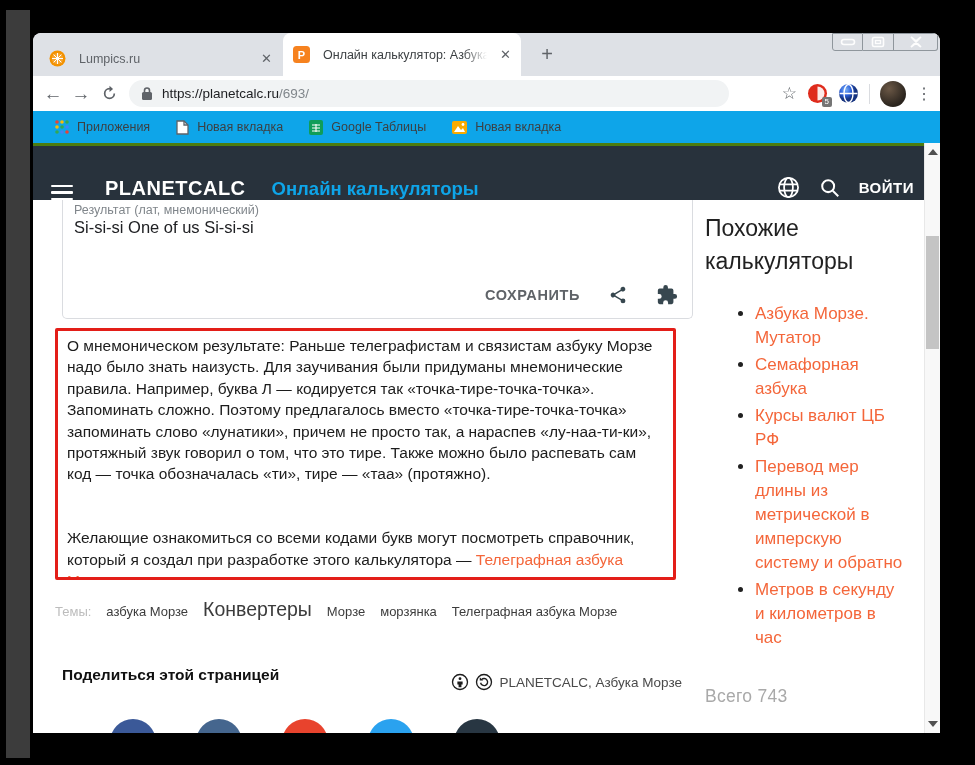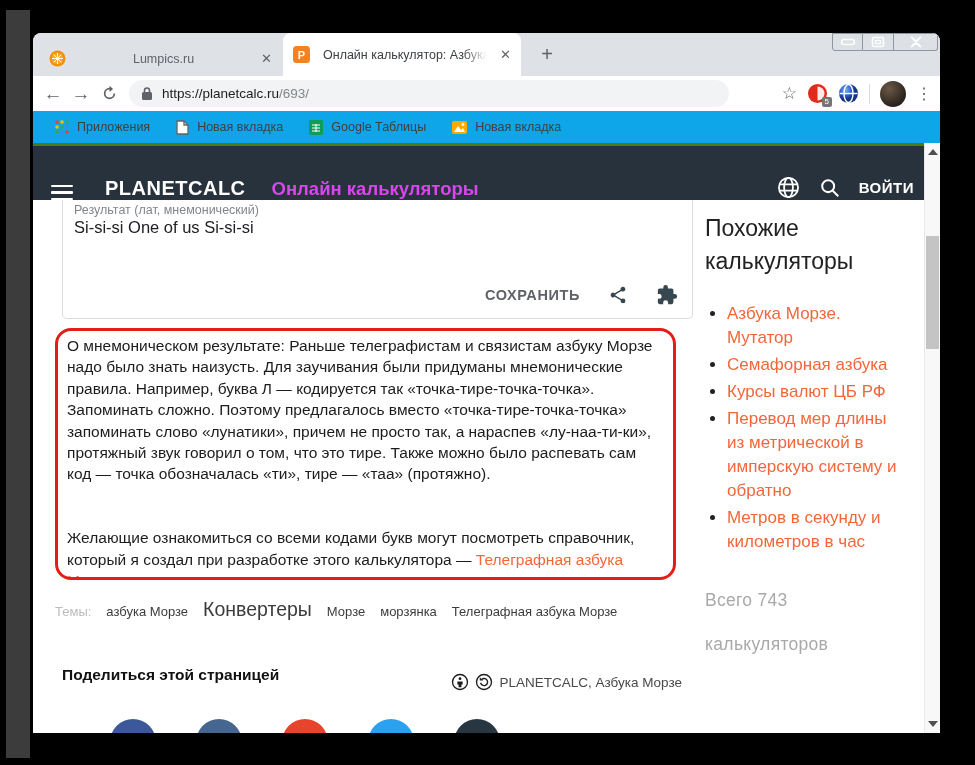--- a/index.html
+++ b/index.html
@@ -6,21 +6,21 @@
   html,body { width:975px; height:765px; background:#000; overflow:hidden;
               font-family:"Liberation Sans", sans-serif; }
   .backdrop-strip { position:absolute; left:6px; top:10px; width:24px; height:748px; background:#3c3c3c; }
 
   
   .window { position:absolute; left:33px; top:33px; width:907px; height:700px;
             background:#fff; border-radius:8px 8px 0 0; overflow:hidden; display:flex; flex-direction:column; }
 
   
   .tabbar { position:relative; height:43px; background:#dee1e6; border-radius:8px 8px 0 0; flex:none; }
-  .tab { position:absolute; display:flex; align-items:center; gap:13px; padding:0 10px; height:35px; top:8px;text-align:center; }
+  .tab { position:absolute; display:flex; align-items:center; gap:13px; padding:0 10px; height:35px; top:8px; }
   .tab.inactive { left:6px; width:243px; }
   .tab.inactive::after { content:""; position:absolute; right:-2px; top:8px; width:1px; height:20px; background:#9aa0a6; }
   .tab.active { left:250px; width:238px; top:0; height:43px; background:#fff; border-radius:8px 8px 0 0; }
   .tab-title { font-size:12.5px; color:#5f6368; white-space:nowrap; overflow:hidden; flex:1; position:relative; }
   .tab.active .tab-title { color:#3c4043; }
   .tab-title .fade { position:absolute; right:0; top:0; width:24px; height:100%; }
   .tab.inactive .fade { background:linear-gradient(90deg, rgba(222,225,230,0), #dee1e6); }
   .tab.active .fade { background:linear-gradient(90deg, rgba(255,255,255,0), #fff); }
   .tab-close { font-size:13px; color:#5f6368; cursor:pointer; line-height:1; }
   .favicon { width:17px; height:17px; flex:none; }
@@ -59,37 +59,37 @@
   
   .content-row { flex:1; display:flex; min-height:0; }
   .site-col { width:891px; display:flex; flex-direction:column; min-width:0; }
 
   
   .site-header { height:57px; background:var(--header-bg, #28323c); border-top:3px solid #4d7c0f;
                  display:flex; align-items:flex-end; position:relative; flex:none; }
   .hamburger { margin-left:18px; width:22px; display:flex; flex-direction:column; gap:4px; }
   .hamburger span { height:2.5px; background:#fff; border-radius:1px; }
   .brand { margin-left:32px; color:#fff; font-size:20px; font-weight:bold; letter-spacing:.5px; }
-  .site-subtitle { margin-left:26px; color:#d946ef; font-size:18.5px; font-weight:bold; }
+  .site-subtitle { margin-left:26px; color:#0ea5e9; font-size:18.5px; font-weight:bold; }
   .hdr-right { position:absolute; right:10px; display:flex; align-items:center; gap:18px; }
   .login { color:#fff; font-size:15px; font-weight:bold; letter-spacing:.5px; }
   .login-underline { position:absolute; right:0; bottom:-12px; width:78px; height:2px; background:#e8e8e8; }
 
   
   .page { flex:1; position:relative; background:#fff; overflow:hidden; }
 
   .result-card { position:absolute; left:29px; top:0; width:631px; height:119px;
                  border:1px solid #dadce0; border-top:none; border-radius:0 0 5px 5px; }
   .result-label { position:absolute; left:11px; top:3px; font-size:12.5px; color:#80868b; }
   .result-value { position:absolute; left:11px; top:18px; font-size:16.5px; color:#202124; }
   .card-actions { position:absolute; right:14px; bottom:12px; display:flex; align-items:center; gap:28px; }
   .save-btn { font-size:14.5px; font-weight:bold; color:#5f6368; letter-spacing:.6px; }
 
   .note-box { position:absolute; left:22px; top:128px; width:621px; height:252px;
-              border:3px solid var(--highlight-red,#e31e18); border-radius:16px;
+              border:3px solid var(--highlight-red,#e31e18); border-radius:2px;
               padding:4px 9px; font-size:15.5px; line-height:21.4px; color:#1c1c1c; overflow:hidden; }
   .note-box p + p { margin-top:21px; }
   .note-link { color:var(--accent-orange,#f4663a); text-decoration:none; }
 
   .tags-row { position:absolute; left:22px; top:398px; display:flex; align-items:baseline; gap:15px; white-space:nowrap; }
   .tags-label { font-size:13px; color:#bcbcbc; }
   .tag { font-size:13px; color:#3c3c3c; text-decoration:none; }
   .tag-lg { font-size:19.5px; }
 
   .license-row { position:absolute; left:22px; top:427px; width:627px; text-align:right;
@@ -97,21 +97,21 @@
 
   .share-heading { position:absolute; left:29px; top:466px; font-size:15.5px; font-weight:bold; color:#111; }
 
   .socials { position:absolute; left:77px; top:519px; display:flex; gap:40px; }
   .soc { width:46px; height:46px; border-radius:50%; }
 
   
   .sidebar { position:absolute; left:672px; top:12px; width:200px; }
   .sb-title { font-size:23px; line-height:33px; color:#212121; font-weight:400; }
   .sb-list { margin:24px 0 0 0; padding-left:22px; }
-  .sb-list li { color:#212121; font-size:17px; line-height:24px; margin-bottom:3px; }
+  .sb-list li { color:#212121; font-size:17px; line-height:24px; margin-bottom:3px;margin-left:28px; }
   .sb-list a { color:var(--accent-orange,#f4663a); text-decoration:none; }
   .sb-total { margin-top:24px; width:170px; font-size:17.5px; line-height:44px; color:#a9a9a9; letter-spacing:.3px; }
 
   
   .scrollbar { width:16px; background:#f8f8f8; border-left:1px solid #e8e8e8; position:relative; flex:none; }
   .sb-arrow { position:absolute; left:3px; width:0; height:0; border-left:5px solid transparent; border-right:5px solid transparent; }
   .sb-arrow.up { top:6px; border-bottom:6px solid #505050; }
   .sb-arrow.down { bottom:6px; border-top:6px solid #505050; }
   .sb-thumb { position:absolute; left:1px; top:93px; width:13px; height:113px; background:#c4c4c4; }
 

